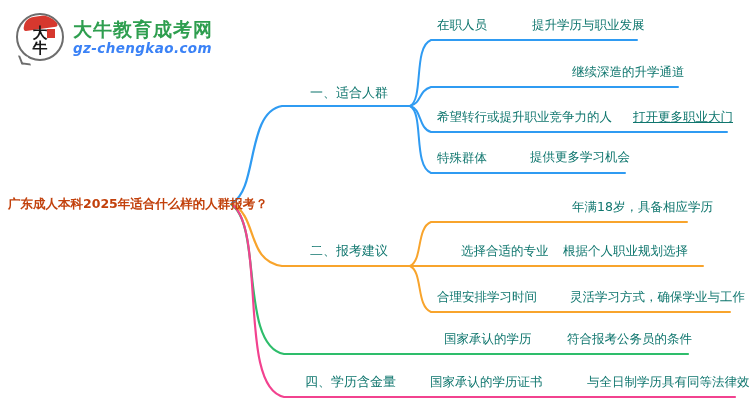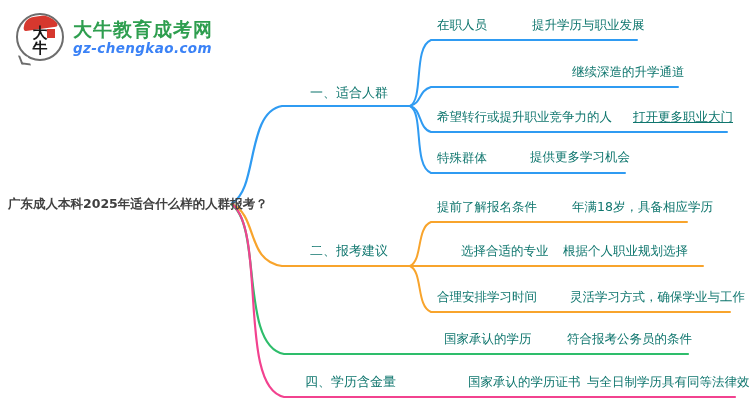--- a/index.html
+++ b/index.html
@@ -6,21 +6,21 @@
   body { background:#ffffff; font-family:"DejaVu Sans","Liberation Sans",sans-serif; }
   .canvas{
     position:relative; width:750px; height:410px; background:#ffffff; overflow:hidden;
   }
   svg.wires{ position:absolute; left:0; top:0; width:750px; height:410px; }
   .node{
     position:absolute; white-space:nowrap; color:#0f766e;
     font-size:12.5px; line-height:15px; letter-spacing:0px;
   }
   .topic{
-    font-size:12.5px; font-weight:600; color:#404040;
+    font-size:12.5px; font-weight:600; color:#c2410c;
   }
   .branch-label{ font-size:13px; }
   
   .logo{ position:absolute; left:14px; top:9px; display:flex; align-items:center; }
   .logo-icon{ position:relative; width:54px; height:56px; }
   .logo-circle{
     position:absolute; left:2px; top:4px; width:48px; height:48px;
     background:#fff; border:2px solid #6d6d6d; border-radius:50%; overflow:hidden;
   }
   .logo-hat{
@@ -91,27 +91,26 @@
   <div class="node branch-label" style="left:310px; top:85px;">一、适合人群</div>
   <div class="node" style="left:437px; top:17px;">在职人员</div>
   <div class="node" style="left:532px; top:17px;">提升学历与职业发展</div>
   <div class="node" style="left:572px; top:64px;">继续深造的升学通道</div>
   <div class="node" style="left:437px; top:109px;">希望转行或提升职业竞争力的人</div>
   <div class="node" style="left:633px; top:109px;text-decoration:underline;">打开更多职业大门</div>
   <div class="node" style="left:437px; top:150px;text-align:center;">特殊群体</div>
   <div class="node" style="left:530px; top:150px;font-family:Liberation Serif, serif;">提供更多学习机会</div>
 
   <div class="node branch-label" style="left:310px; top:243px;">二、报考建议</div>
-  <div class="node" style="left:437px; top:199px;">提前了解报名条件</div>
   <div class="node" style="left:572px; top:199px;">年满18岁，具备相应学历</div>
   <div class="node" style="left:437px; top:243px;margin-left:24px;">选择合适的专业</div>
   <div class="node" style="left:563px; top:243px;">根据个人职业规划选择</div>
   <div class="node" style="left:570px; top:289px;">灵活学习方式，确保学业与工作</div>
   <div class="node" style="left:437px; top:289px;">合理安排学习时间</div>
 
   <div class="node" style="left:444px; top:331px;">国家承认的学历</div>
   <div class="node" style="left:567px; top:331px;">符合报考公务员的条件</div>
 
   <div class="node branch-label" style="left:305px; top:374px;font-family:Liberation Serif, serif;">四、学历含金量</div>
-  <div class="node" style="left:468px; top:374px;">国家承认的学历证书</div>
+  <div class="node" style="left:430px; top:374px;">国家承认的学历证书</div>
   <div class="node" style="left:587px; top:374px;">与全日制学历具有同等法律效力</div>
 
 </div>
 
 </body></html>

